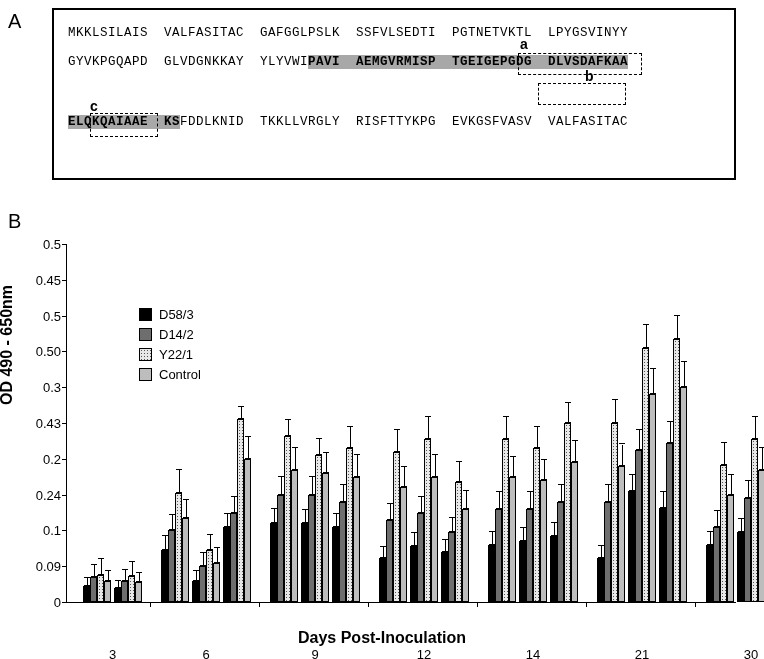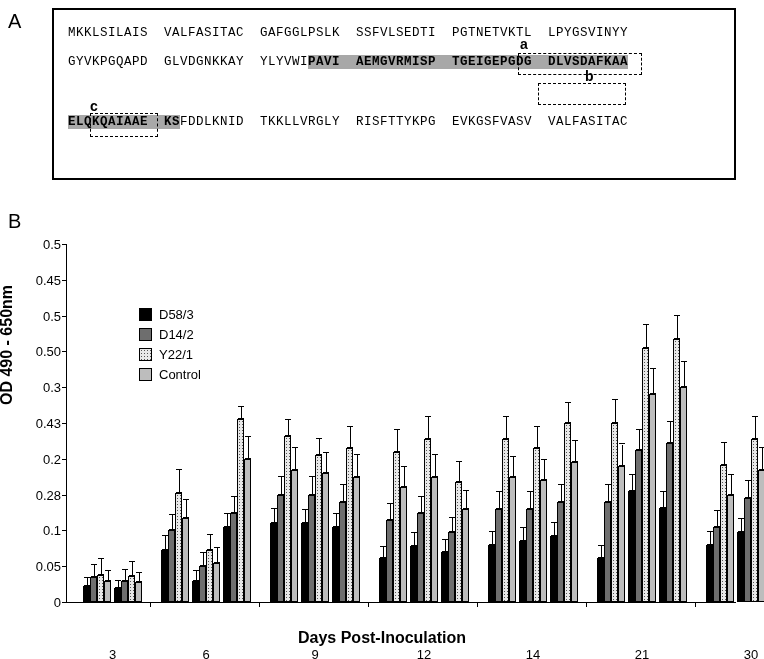--- a/index.html
+++ b/index.html
@@ -197,29 +197,29 @@
 <div id="chart-area">
   <div id="ylabel">OD 490 - 650nm</div>
   <div id="plot">
     <div id="yticks-container">
         <div style="position: absolute; left: 0px; bottom: 0px; width: 100%; height: 0px;">
           <div class="ytickmark"></div>
           <div class="ytick">0</div>
         </div>
         <div style="position: absolute; left: 0px; bottom: 35.8px; width: 100%; height: 0px;">
           <div class="ytickmark"></div>
-          <div class="ytick">0.05</div>
+          <div class="ytick">0.09</div>
         </div>
         <div style="position: absolute; left: 0px; bottom: 71.6px; width: 100%; height: 0px;">
           <div class="ytickmark"></div>
           <div class="ytick">0.1</div>
         </div>
         <div style="position: absolute; left: 0px; bottom: 107.4px; width: 100%; height: 0px;">
           <div class="ytickmark"></div>
-          <div class="ytick">0.28</div>
+          <div class="ytick">0.24</div>
         </div>
         <div style="position: absolute; left: 0px; bottom: 143.2px; width: 100%; height: 0px;">
           <div class="ytickmark"></div>
           <div class="ytick">0.2</div>
         </div>
         <div style="position: absolute; left: 0px; bottom: 179px; width: 100%; height: 0px;">
           <div class="ytickmark"></div>
           <div class="ytick">0.43</div>
         </div>
         <div style="position: absolute; left: 0px; bottom: 214.8px; width: 100%; height: 0px;">

